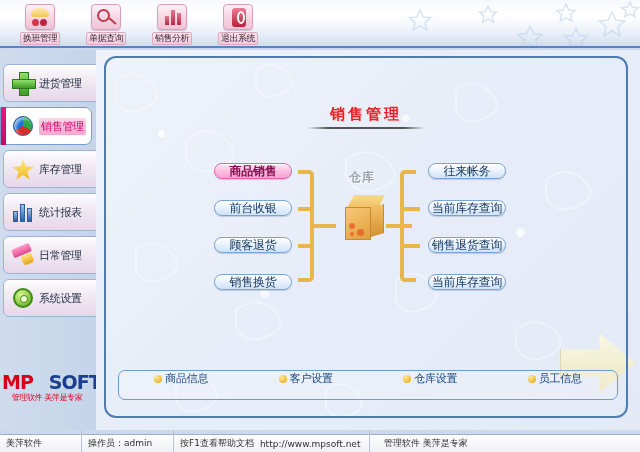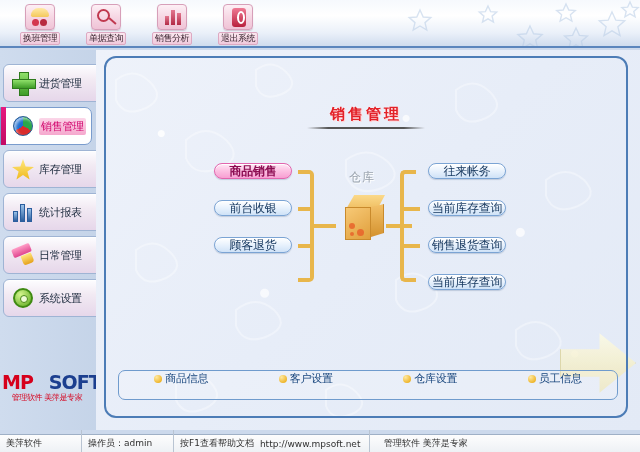--- a/index.html
+++ b/index.html
@@ -314,21 +314,21 @@
   .stem {
     position: absolute; top: 71px; height: 4px; background: #e8b64b;
   }
   .stem.sl { left: 204px; width: 26px; }
   .stem.sr { left: 280px; width: 26px; }
 
   
   #warehouse { position: absolute; left: 225px; top: 16px; width: 62px; height: 110px; }
   #wh-label {
     text-align: center; font-size: 12px; color: #9aa3ad;
-    letter-spacing: 1px; font-weight: normal;
+    letter-spacing: 1px; font-weight: bold;
     text-shadow: 1px 1px 0 #fff;
   }
   #wh-box { position: absolute; left: 10px; top: 26px; width: 44px; height: 46px; }
   #wh-top {
     position: absolute; left: 0; top: 0; width: 44px; height: 13px;
     background: linear-gradient(#fbd98a, #f0c064);
     clip-path: polygon(13% 100%, 30% 0%, 100% 0%, 84% 100%);
     border: 0;
   }
   #wh-front {
@@ -510,20 +510,21 @@
       <div id="title-wrap">
         <span id="page-title">销售管理</span>
       </div>
       <div id="title-rule"></div>
 
       <div id="diagram">
 
         <div class="pill lcol r0 hot">商品销售</div>
         <div class="pill lcol r1">前台收银</div>
         <div class="pill lcol r2">顾客退货</div>
+        <div class="pill lcol r3">销售换货</div>
 
         <div class="brk left">
           <div class="tick t1"></div>
           <div class="tick t2"></div>
         </div>
         <div class="stem sl"></div>
 
         <div id="warehouse">
           <div id="wh-label">仓库</div>
           <div id="wh-box">

